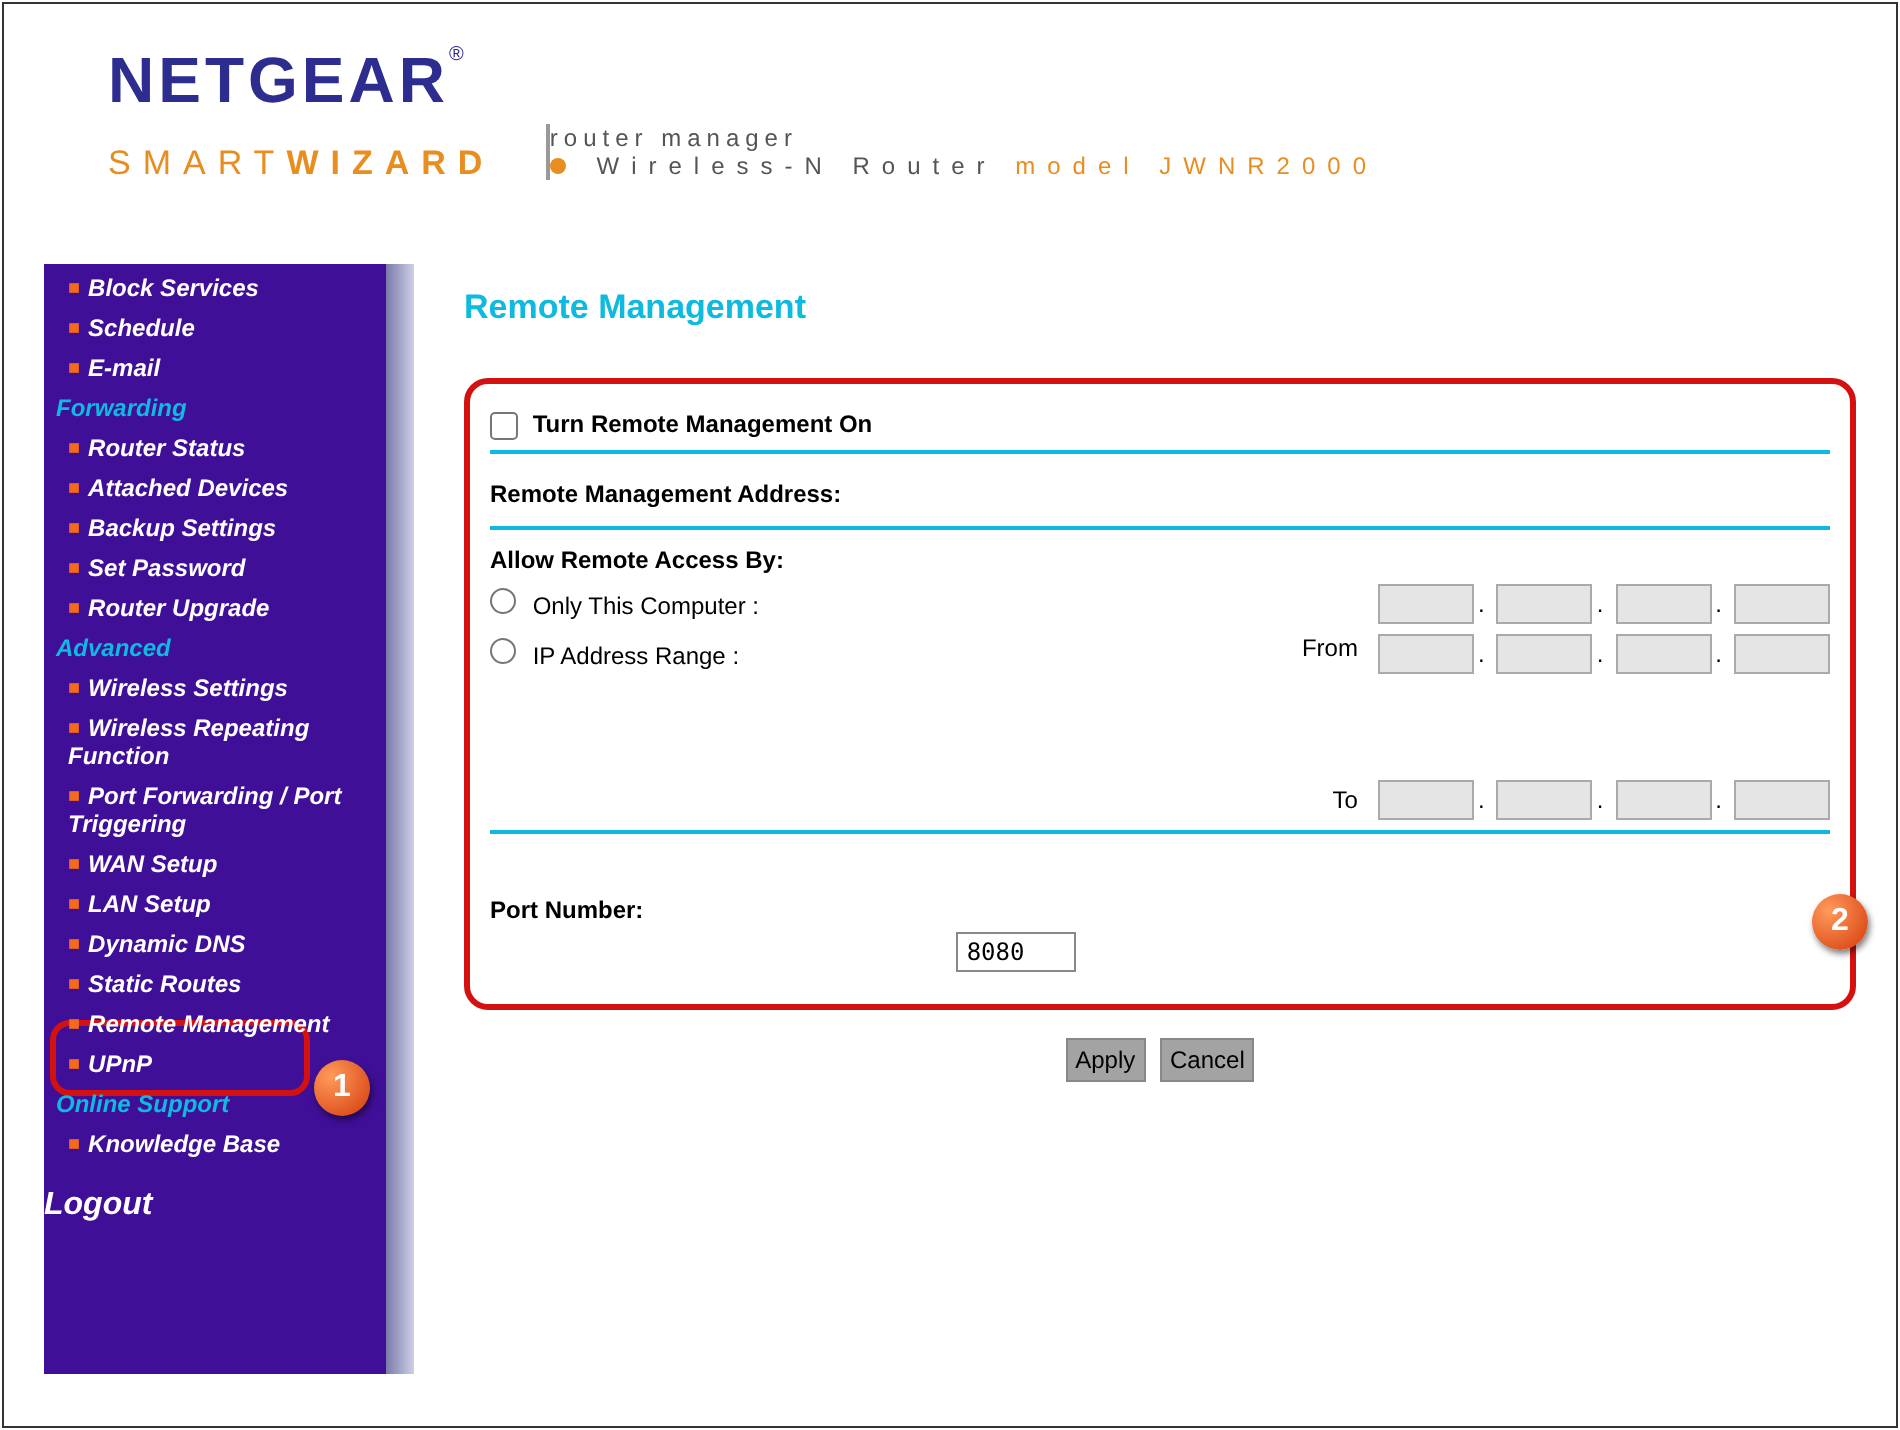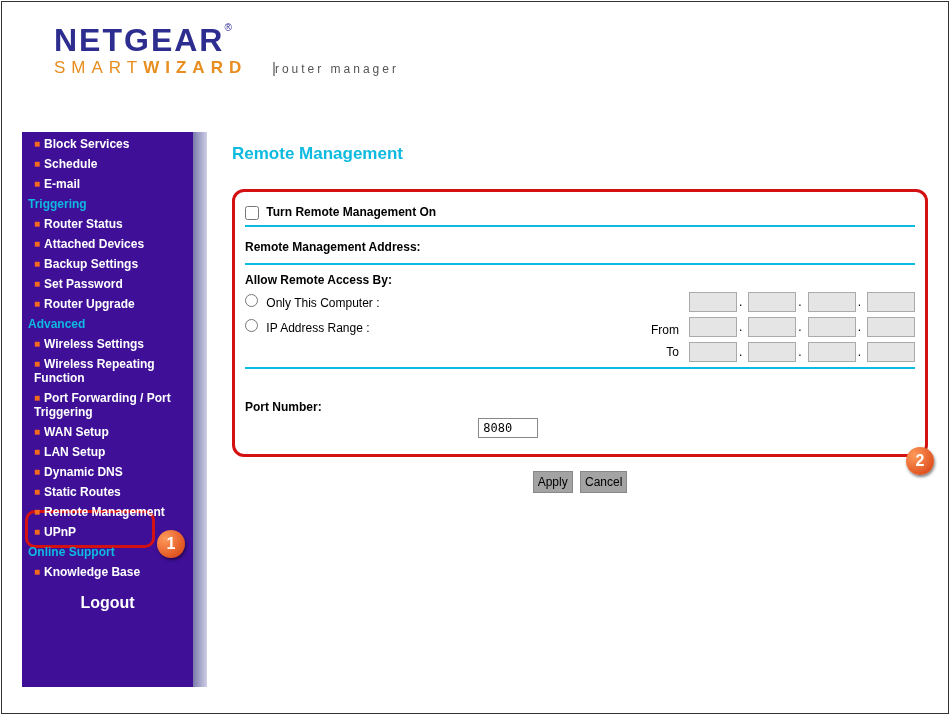--- a/index.html
+++ b/index.html
@@ -18,68 +18,73 @@
     .model { color: #e88d1f; }
     .dot { display: inline-block; width: 8px; height: 8px; background: #e88d1f; border-radius: 50%; margin-right: 6px; }
     .main-row { display: flex; height: 555px; }
     .sidebar { width: 185px; background: #3f0f97; color: #fff; overflow: hidden; margin-left: 20px; position: relative; }
     .scrollbar-edge { position: absolute; right: 0; top: 0; width: 14px; height: 100%; background: linear-gradient(to right, #7a7aaa, #cfcfe8); }
     .sb-item { padding: 3px 6px 3px 12px; font-size: 12px; font-weight: bold; color: #fff; position: relative; }
     .sb-cat { color: #0ebadf; font-weight: bold; padding: 3px 6px 3px 6px; font-size: 12px; }
     .bullet { color: #f36a1f; margin-right: 4px; font-size: 10px; position: relative; top: -1px; }
     .highlight-1 { position: absolute; border: 3px solid #d41111; border-radius: 10px; pointer-events: none; }
     .badge { position: absolute; width: 28px; height: 28px; border-radius: 50%; background: radial-gradient(circle at 30% 30%, #ff9a5a, #d43a0c); color: #fff; font-weight: bold; display: flex; align-items: center; justify-content: center; font-size: 16px; box-shadow: 1px 2px 3px rgba(0,0,0,0.5); z-index: 20; }
-    .logout { text-align: center; font-weight: bold; font-size: 16px; color: #fff; padding: 12px 0; }
+    .logout { font-weight: bold; font-size: 16px; color: #fff; padding: 12px 0; }
     .content { flex: 1; padding: 12px 20px 0 25px; position: relative; }
     .page-title { color: #0ebadf; font-weight: bold; font-size: 17px; margin-bottom: 25px; }
     .form-area { position: relative; }
     .form-border { border: 3px solid #d41111; border-radius: 12px; padding: 8px 10px 16px 10px; }
     .section-line { border-bottom: 2px solid #0ebadf; margin: 4px 0 8px 0; }
     .row-label { font-weight: bold; font-size: 12px; margin: 5px 0; }
     .two-col { display: flex; justify-content: space-between; align-items: center; font-size: 12px; }
     .ip-boxes { display: flex; gap: 0; }
     .ip-box { width: 48px; height: 20px; background: #e5e5e5; border: 1px solid #aaa; margin-left: 4px; }
     .ip-dot { margin: 0 2px; align-self: flex-end; padding-bottom: 3px; }
     .radio-row { display: flex; justify-content: space-between; align-items: center; margin: 5px 0; font-size: 12px; }
     .from-to { text-align: right; font-size: 12px; margin-right: 6px; width: 50px; }
     .port-input { width: 60px; height: 20px; border: 1px solid #888; font-family: monospace; font-size: 12px; padding: 1px 4px; }
     .btn-row { text-align: center; margin-top: 14px; }
     .btn { background: #a3a3a3; border: 1px solid #888; padding: 3px 4px; font-size: 12px; cursor: pointer; margin: 0 2px; }
     .chk { width: 14px; height: 14px; vertical-align: middle; margin-right: 4px; }
     .radio { margin-right: 5px; }
-    .sb-content { position: relative; z-index: 5; padding-top: 2px; width: calc(100% - 14px); }
+    .sb-content { position: relative; z-index: 5; padding-top: 2px; width: calc(100% - 14px); font-style: italic; }
   </style>
 </head>
 <body>
 
 <div class="outer">
   <div class="header">
     <div class="logo-row">
       <div>
         <div>
           <span class="netgear">NETGEAR</span><span class="reg">®</span>
         </div>
         <div class="smartwizard">
           <span class="smart">SMART</span><span class="wizard">WIZARD</span>
           <div class="subhead">
             <div class="rm-label">router manager</div>
+            <div class="sub2">
+              <span class="dot"></span>
+              <span>Wireless-N Router</span>
+              <span class="model">model JWNR2000</span>
+            </div>
           </div>
         </div>
       </div>
     </div>
   </div>
 
   <div class="main-row">
     <div class="sidebar">
       <div class="scrollbar-edge"></div>
       <div class="sb-content">
         <div class="sb-item"><span class="bullet">■</span><span>Block Services</span></div>
         <div class="sb-item"><span class="bullet">■</span><span>Schedule</span></div>
         <div class="sb-item"><span class="bullet">■</span><span>E-mail</span></div>
-        <div class="sb-cat">Triggering</div>
+        <div class="sb-cat">Forwarding</div>
         <div class="sb-item"><span class="bullet">■</span><span>Router Status</span></div>
         <div class="sb-item"><span class="bullet">■</span><span>Attached Devices</span></div>
         <div class="sb-item"><span class="bullet">■</span><span>Backup Settings</span></div>
         <div class="sb-item"><span class="bullet">■</span><span>Set Password</span></div>
         <div class="sb-item"><span class="bullet">■</span><span>Router Upgrade</span></div>
         <div class="sb-cat">Advanced</div>
         <div class="sb-item"><span class="bullet">■</span><span>Wireless Settings</span></div>
         <div class="sb-item"><span class="bullet">■</span><span>Wireless Repeating Function</span></div>
         <div class="sb-item"><span class="bullet">■</span><span>Port Forwarding / Port Triggering</span></div>
         <div class="sb-item"><span class="bullet">■</span><span>WAN Setup</span></div>
@@ -127,37 +132,37 @@
                 <span class="ip-dot">.</span>
               <input class="ip-box" style="">
             </div>
           </div>
 
           <div class="radio-row">
             <div>
               <input type="radio" name="access" class="radio" style="">
               <span>IP Address Range :</span>
             </div>
-            <div style="display:flex; align-items:flex-end;">
+            <div style="display:flex; align-items:flex-start;">
               <span class="from-to">From</span>
               <div class="ip-boxes">
                 <input class="ip-box" style="">
                   <span class="ip-dot">.</span>
                 <input class="ip-box" style="">
                   <span class="ip-dot">.</span>
                 <input class="ip-box" style="">
                   <span class="ip-dot">.</span>
                 <input class="ip-box" style="">
               </div>
             </div>
           </div>
 
           <div class="radio-row">
             <div></div>
-            <div style="display:flex; align-items:center;">
+            <div style="display:flex; align-items:center;margin-top:48px;">
               <span class="from-to">To</span>
               <div class="ip-boxes">
                 <input class="ip-box" style="">
                   <span class="ip-dot">.</span>
                 <input class="ip-box" style="">
                   <span class="ip-dot">.</span>
                 <input class="ip-box" style="">
                   <span class="ip-dot">.</span>
                 <input class="ip-box" style="">
               </div>

